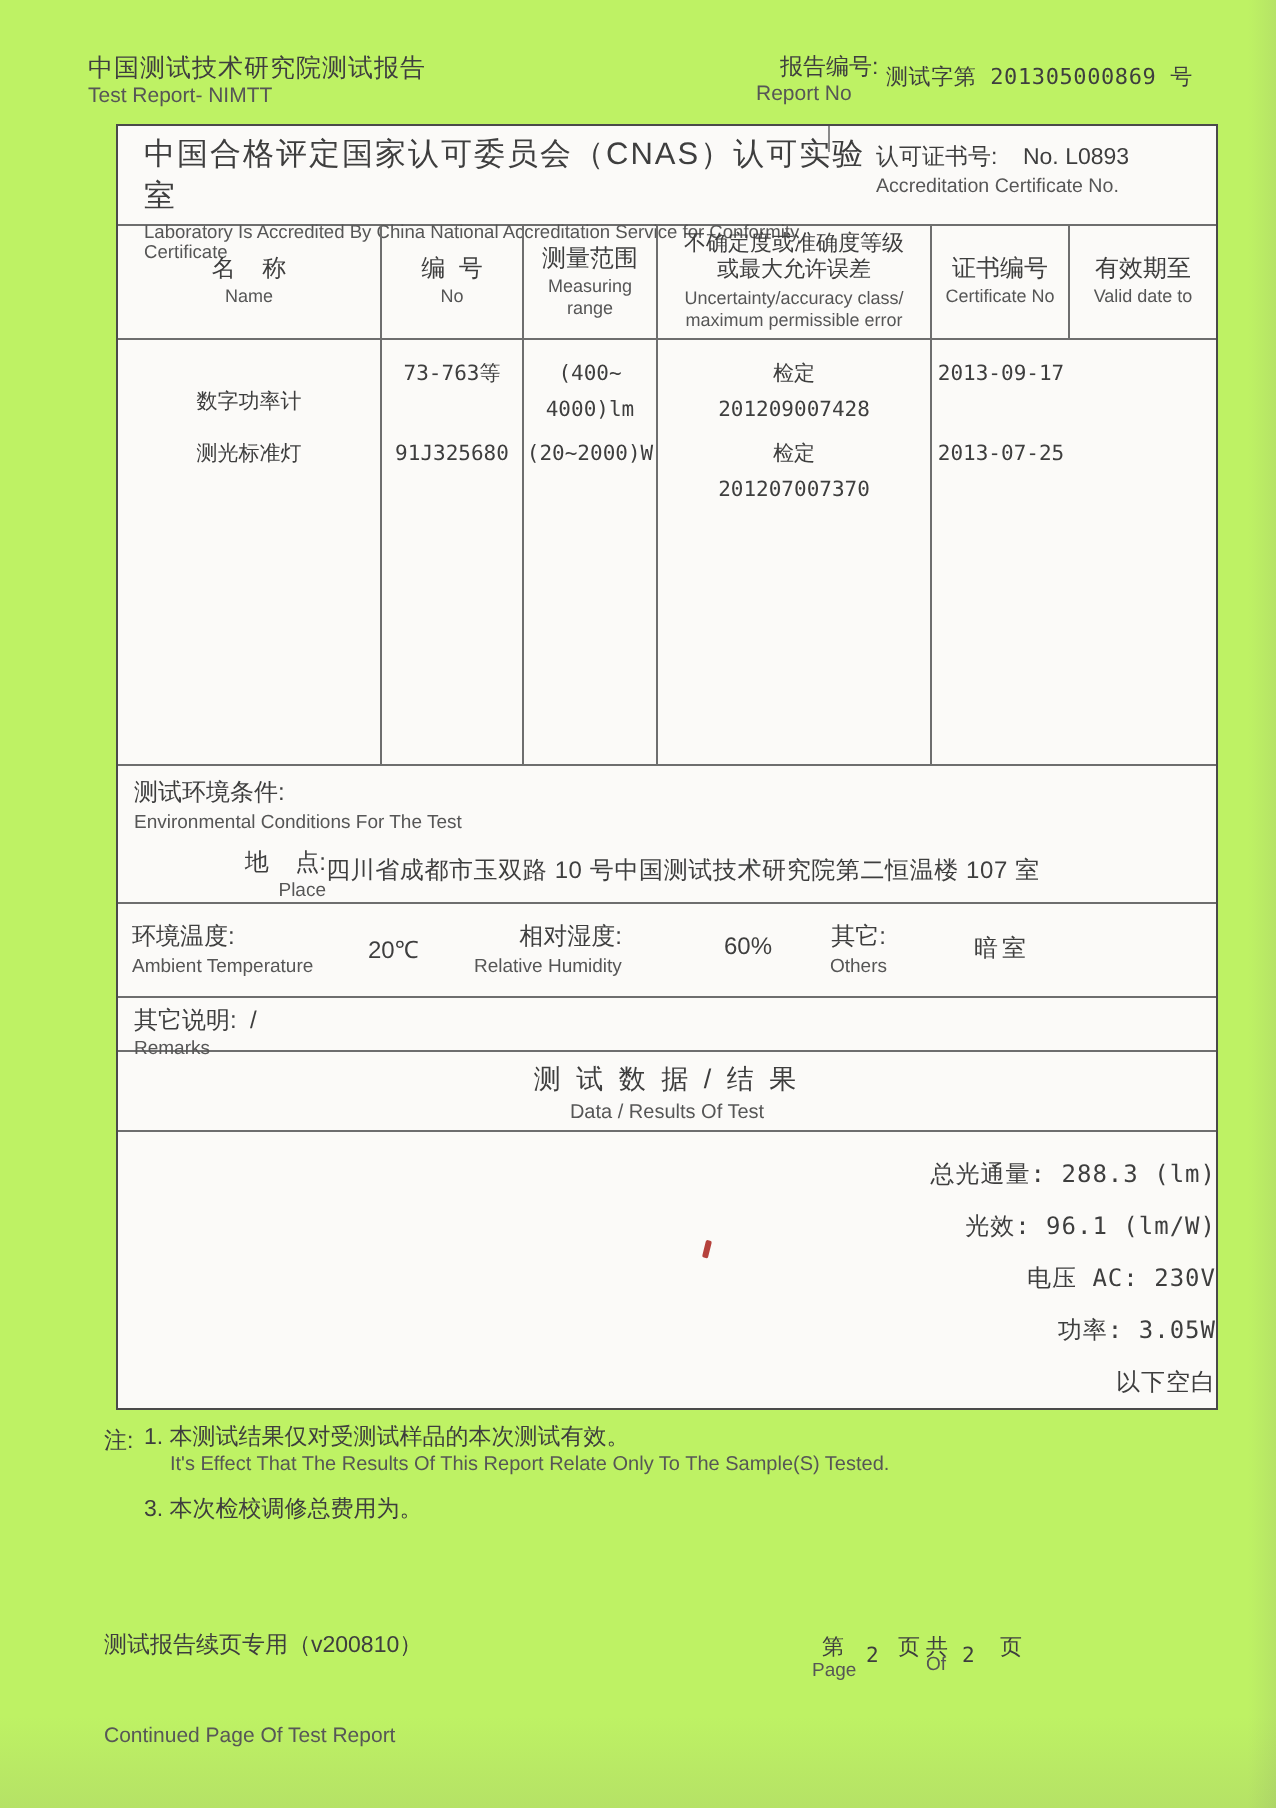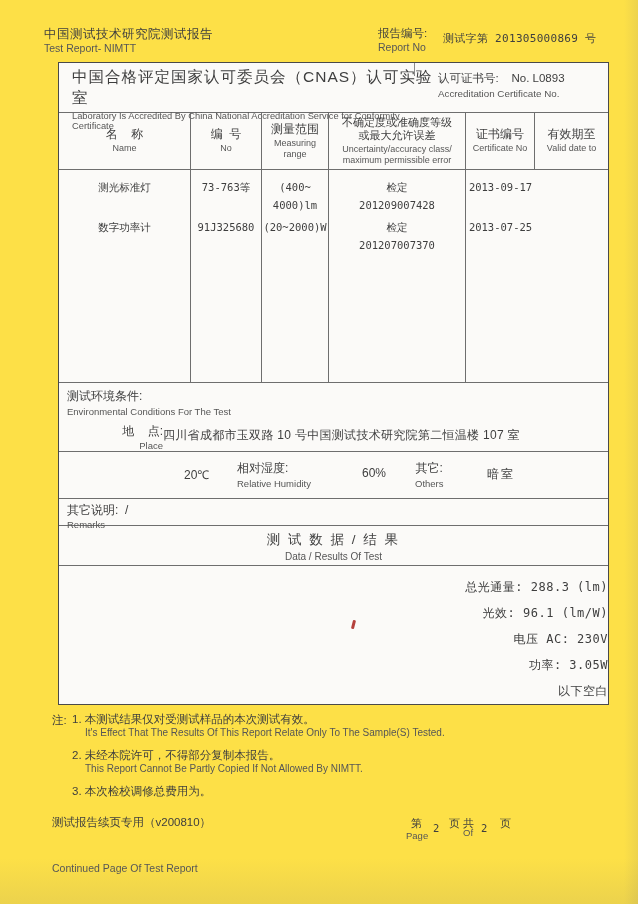--- a/index.html
+++ b/index.html
@@ -3,42 +3,42 @@
 <meta charset="utf-8">
 <style>
   html,body{margin:0;padding:0;}
   body{
     width:638px;height:904px;position:relative;overflow:hidden;
     font-family:"Liberation Sans",sans-serif;
     background:#e9e7e4;
   }
   .paper{
     position:absolute;inset:0;
-    background:#fde047;
+    background:#bef264;
   }
   .paper::after{
     content:"";position:absolute;left:0;right:0;bottom:0;height:46px;
     background:linear-gradient(to bottom, rgba(120,118,114,0) 0%, rgba(120,118,114,.13) 100%);
     pointer-events:none;
   }
   .paper::before{
     content:"";position:absolute;top:0;bottom:0;right:0;width:14px;
     background:linear-gradient(to right, rgba(120,118,114,0) 0%, rgba(120,118,114,.12) 100%);
     pointer-events:none;
   }
   .ink{color:var(--ink,#3e3e3e);}
   .sub{color:var(--ink_light,#555);}
   .mono{font-family:"DejaVu Sans Mono",monospace;}
   .ws-pre{white-space:pre;}
   .abs{position:absolute;}
 
   
   .hdr-title{left:44px;top:26px;font-size:12.5px;letter-spacing:.5px;}
   .hdr-sub{left:44px;top:42px;font-size:10.5px;}
-  .hdr-no-cn{left:378px;top:26px;font-size:11.5px;}
+  .hdr-no-cn{left:390px;top:26px;font-size:11.5px;}
   .hdr-no-en{left:378px;top:41px;font-size:10.5px;}
   .hdr-no-val{left:443px;top:31px;font-size:11px;letter-spacing:.3px;}
 
   
   .main-box{
     position:absolute;left:58px;top:62px;width:551px;height:643px;
     border:1.4px solid var(--line_dark,#4a4a4a);
     box-sizing:border-box;display:flex;flex-direction:column;
     background:#fbfaf8;
   }
@@ -163,22 +163,22 @@
         <span class="th-en sub">Certificate No</span>
       </div>
       <div class="th">
         <span class="th-cn ink">有效期至</span>
         <span class="th-en sub">Valid date to</span>
       </div>
     </div>
 
     <div class="row grid6 tbody">
       <div class="tcol">
+        <span class="v ink mt22">数字功率计</span>
         <span class="v ink mt8">测光标准灯</span>
-        <span class="v ink mt22">数字功率计</span>
       </div>
       <div class="tcol">
         <span class="v ink mt8">73-763等</span>
         <span class="v ink mt22">91J325680</span>
       </div>
       <div class="tcol">
         <span class="v ink mt8">(400~</span>
         <span class="v ink mt0">4000)lm</span>
         <span class="v ink mt4">(20~2000)W</span>
       </div>
@@ -200,22 +200,26 @@
       <div class="place-row">
         <div class="place-label">
           <div class="place-cn ink ws-pre">地    点:</div>
           <div class="place-en sub">Place</div>
         </div>
         <div class="place-val ink">四川省成都市玉双路 10 号中国测试技术研究院第二恒温楼 107 室</div>
       </div>
     </div>
 
     <div class="row temp">
+      <div class="abs" style="left:7px;top:8px;">
+        <div class="pair-cn ink">环境温度:</div>
+        <div class="pair-en sub">Ambient Temperature</div>
+      </div>
       <div class="abs val-mid ink" style="left:125px;top:14px;">20℃</div>
-      <div class="abs" style="left:178px;top:8px;text-align:left;">
+      <div class="abs" style="left:178px;top:8px;text-align:right;">
         <div class="pair-cn ink">相对湿度:</div>
         <div class="pair-en sub">Relative Humidity</div>
       </div>
       <div class="abs val-mid ink" style="left:303px;top:14px;">60%</div>
       <div class="abs" style="left:356px;top:8px;text-align:center;">
         <div class="pair-cn ink">其它:</div>
         <div class="pair-en sub">Others</div>
       </div>
       <div class="abs val-mid ink" style="left:428px;top:14px;letter-spacing:2px;">暗室</div>
     </div>
@@ -239,24 +243,20 @@
     </div>
   </div>
 
   <div class="red-tick"></div>
 
   <div class="notes">
     <div class="notes-label ink">注:</div>
     <div class="note-item">
       <div class="note-cn ink">1. 本测试结果仅对受测试样品的本次测试有效。</div>
       <div class="note-en sub">It's Effect That The Results Of This Report Relate Only To The Sample(S) Tested.</div>
-    </div>
-    <div class="note-item">
-      <div class="note-cn ink">2. 未经本院许可，不得部分复制本报告。</div>
-      <div class="note-en sub">This Report Cannot Be Partly Copied If Not Allowed By NIMTT.</div>
     </div>
     <div class="note-item">
       <div class="note-cn ink">3. 本次检校调修总费用为。</div>
     </div>
   </div>
 
   <div class="abs foot-cn ink">测试报告续页专用（v200810）</div>
   <div class="abs foot-en sub">Continued Page Of Test Report</div>
 
   <div class="abs pg-di ink">第</div>

